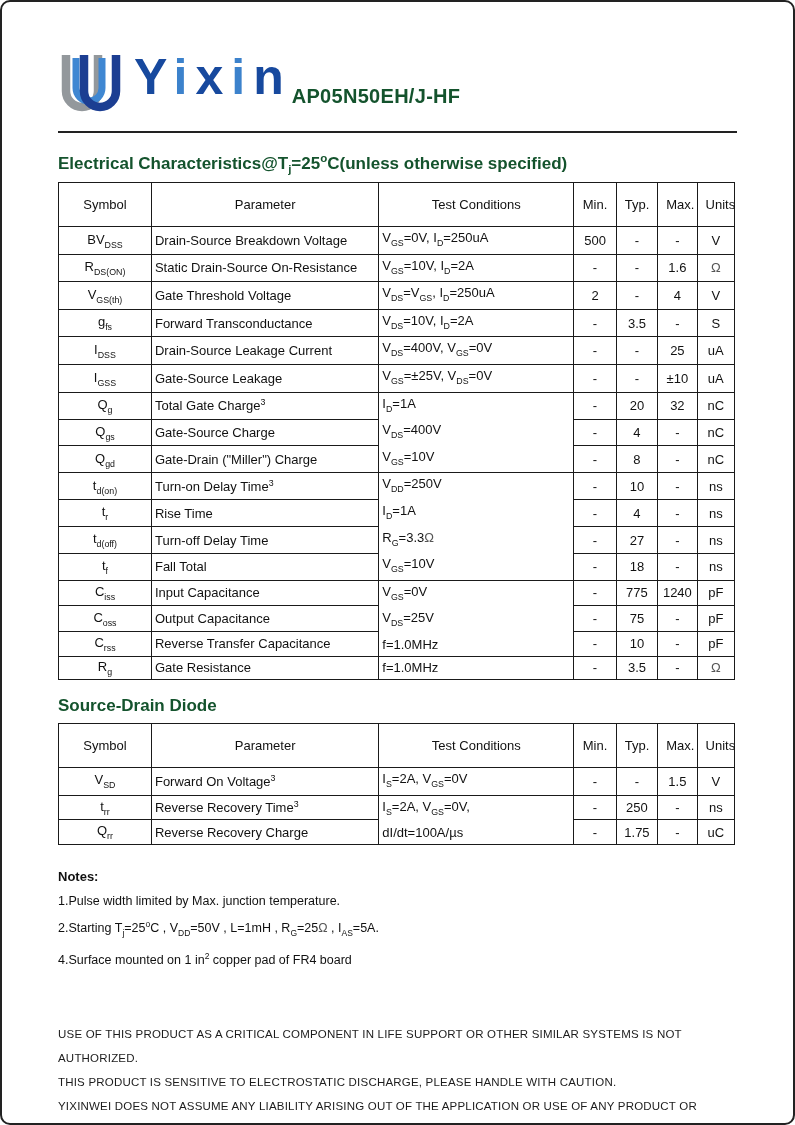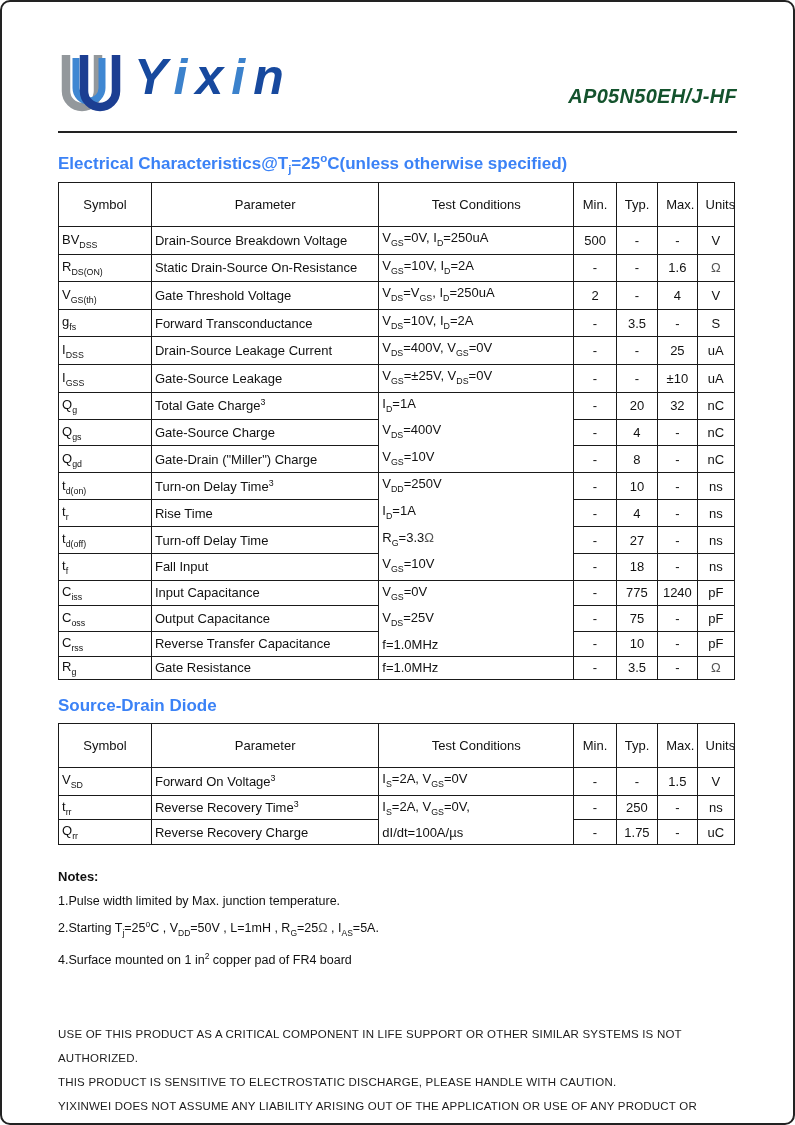--- a/index.html
+++ b/index.html
@@ -5,38 +5,38 @@
   * { margin:0; padding:0; box-sizing:border-box; }
   html,body { background:#fff; }
   body { font-family:"Liberation Sans", sans-serif; color:#111; }
   .page {
     position:relative; width:795px; height:1125px;
     border:2px solid #222; border-radius:10px; background:#fff; overflow:hidden;
   }
   .content { margin:0 56px; }
 
   
-  .hdr { margin-top:44px; height:68px; display:flex; justify-content:space-between; align-items:flex-end;font-style:italic; }
+  .hdr { margin-top:44px; height:68px; display:flex; justify-content:flex-start; align-items:flex-end; }
   .brand { display:flex; align-items:flex-end; }
   .brand svg { display:block; }
   .brand-text { font-weight:bold; font-size:50px; line-height:1; letter-spacing:8px; margin-left:12px; margin-bottom:12px; }
   .partno { font-size:20px; font-weight:bold; color:#14532d; margin-bottom:6px; letter-spacing:0.3px; }
   .hrule { margin-top:17px; border-top:2px solid #222; }
 
   
-  .sec-title { font-size:17px; font-weight:bold; color:#3b82f6; }
+  .sec-title { font-size:17px; font-weight:bold; color:#14532d; }
   .sec-title.first { margin-top:19px; }
   .sec-title.second { margin-top:16px; }
 
   
   table.spec { border-collapse:collapse; table-layout:fixed; width:677px; margin-top:7px; font-size:13px; }
   table.spec th, table.spec td { border:1px solid #1a1a1a; font-weight:normal; }
   table.spec th { height:44px; text-align:center; padding:0 8px; }
   table.spec td { height:22px; padding:0 3px; }
-  td.c-sym { padding-left:3px; }
+  td.c-sym { padding-left:3px;text-align:center; }
   td.c-param { padding-left:4px; }
   td.c-cond { padding-left:4px; line-height:22px; vertical-align:middle; }
   td.c-num { text-align:center; }
   .c1 { width:92px; } .c2 { width:225px; } .c3 { width:193px; }
   .c4 { width:42px; } .c5 { width:41px; } .c6 { width:39px; } .c7 { width:37px; }
   sub { font-size:0.68em; }
   sup { font-size:0.68em; }
   .om { color:#555; }
 
   
@@ -189,21 +189,21 @@
           <tr>
             <td class="c-sym">t<sub>d(off)</sub></td>
             <td class="c-param">Turn-off Delay Time</td>
             <td class="c-num">-</td>
             <td class="c-num">27</td>
             <td class="c-num">-</td>
             <td class="c-num">ns</td>
           </tr>
           <tr>
             <td class="c-sym">t<sub>f</sub></td>
-            <td class="c-param">Fall Input</td>
+            <td class="c-param">Fall Total</td>
             <td class="c-num">-</td>
             <td class="c-num">18</td>
             <td class="c-num">-</td>
             <td class="c-num">ns</td>
           </tr>
           <tr>
             <td class="c-sym">C<sub>iss</sub></td>
             <td class="c-param">Input Capacitance</td>
             <td class="c-cond" rowspan="3">V<sub>GS</sub>=0V<br>V<sub>DS</sub>=25V<br>f=1.0MHz</td>
             <td class="c-num">-</td>

